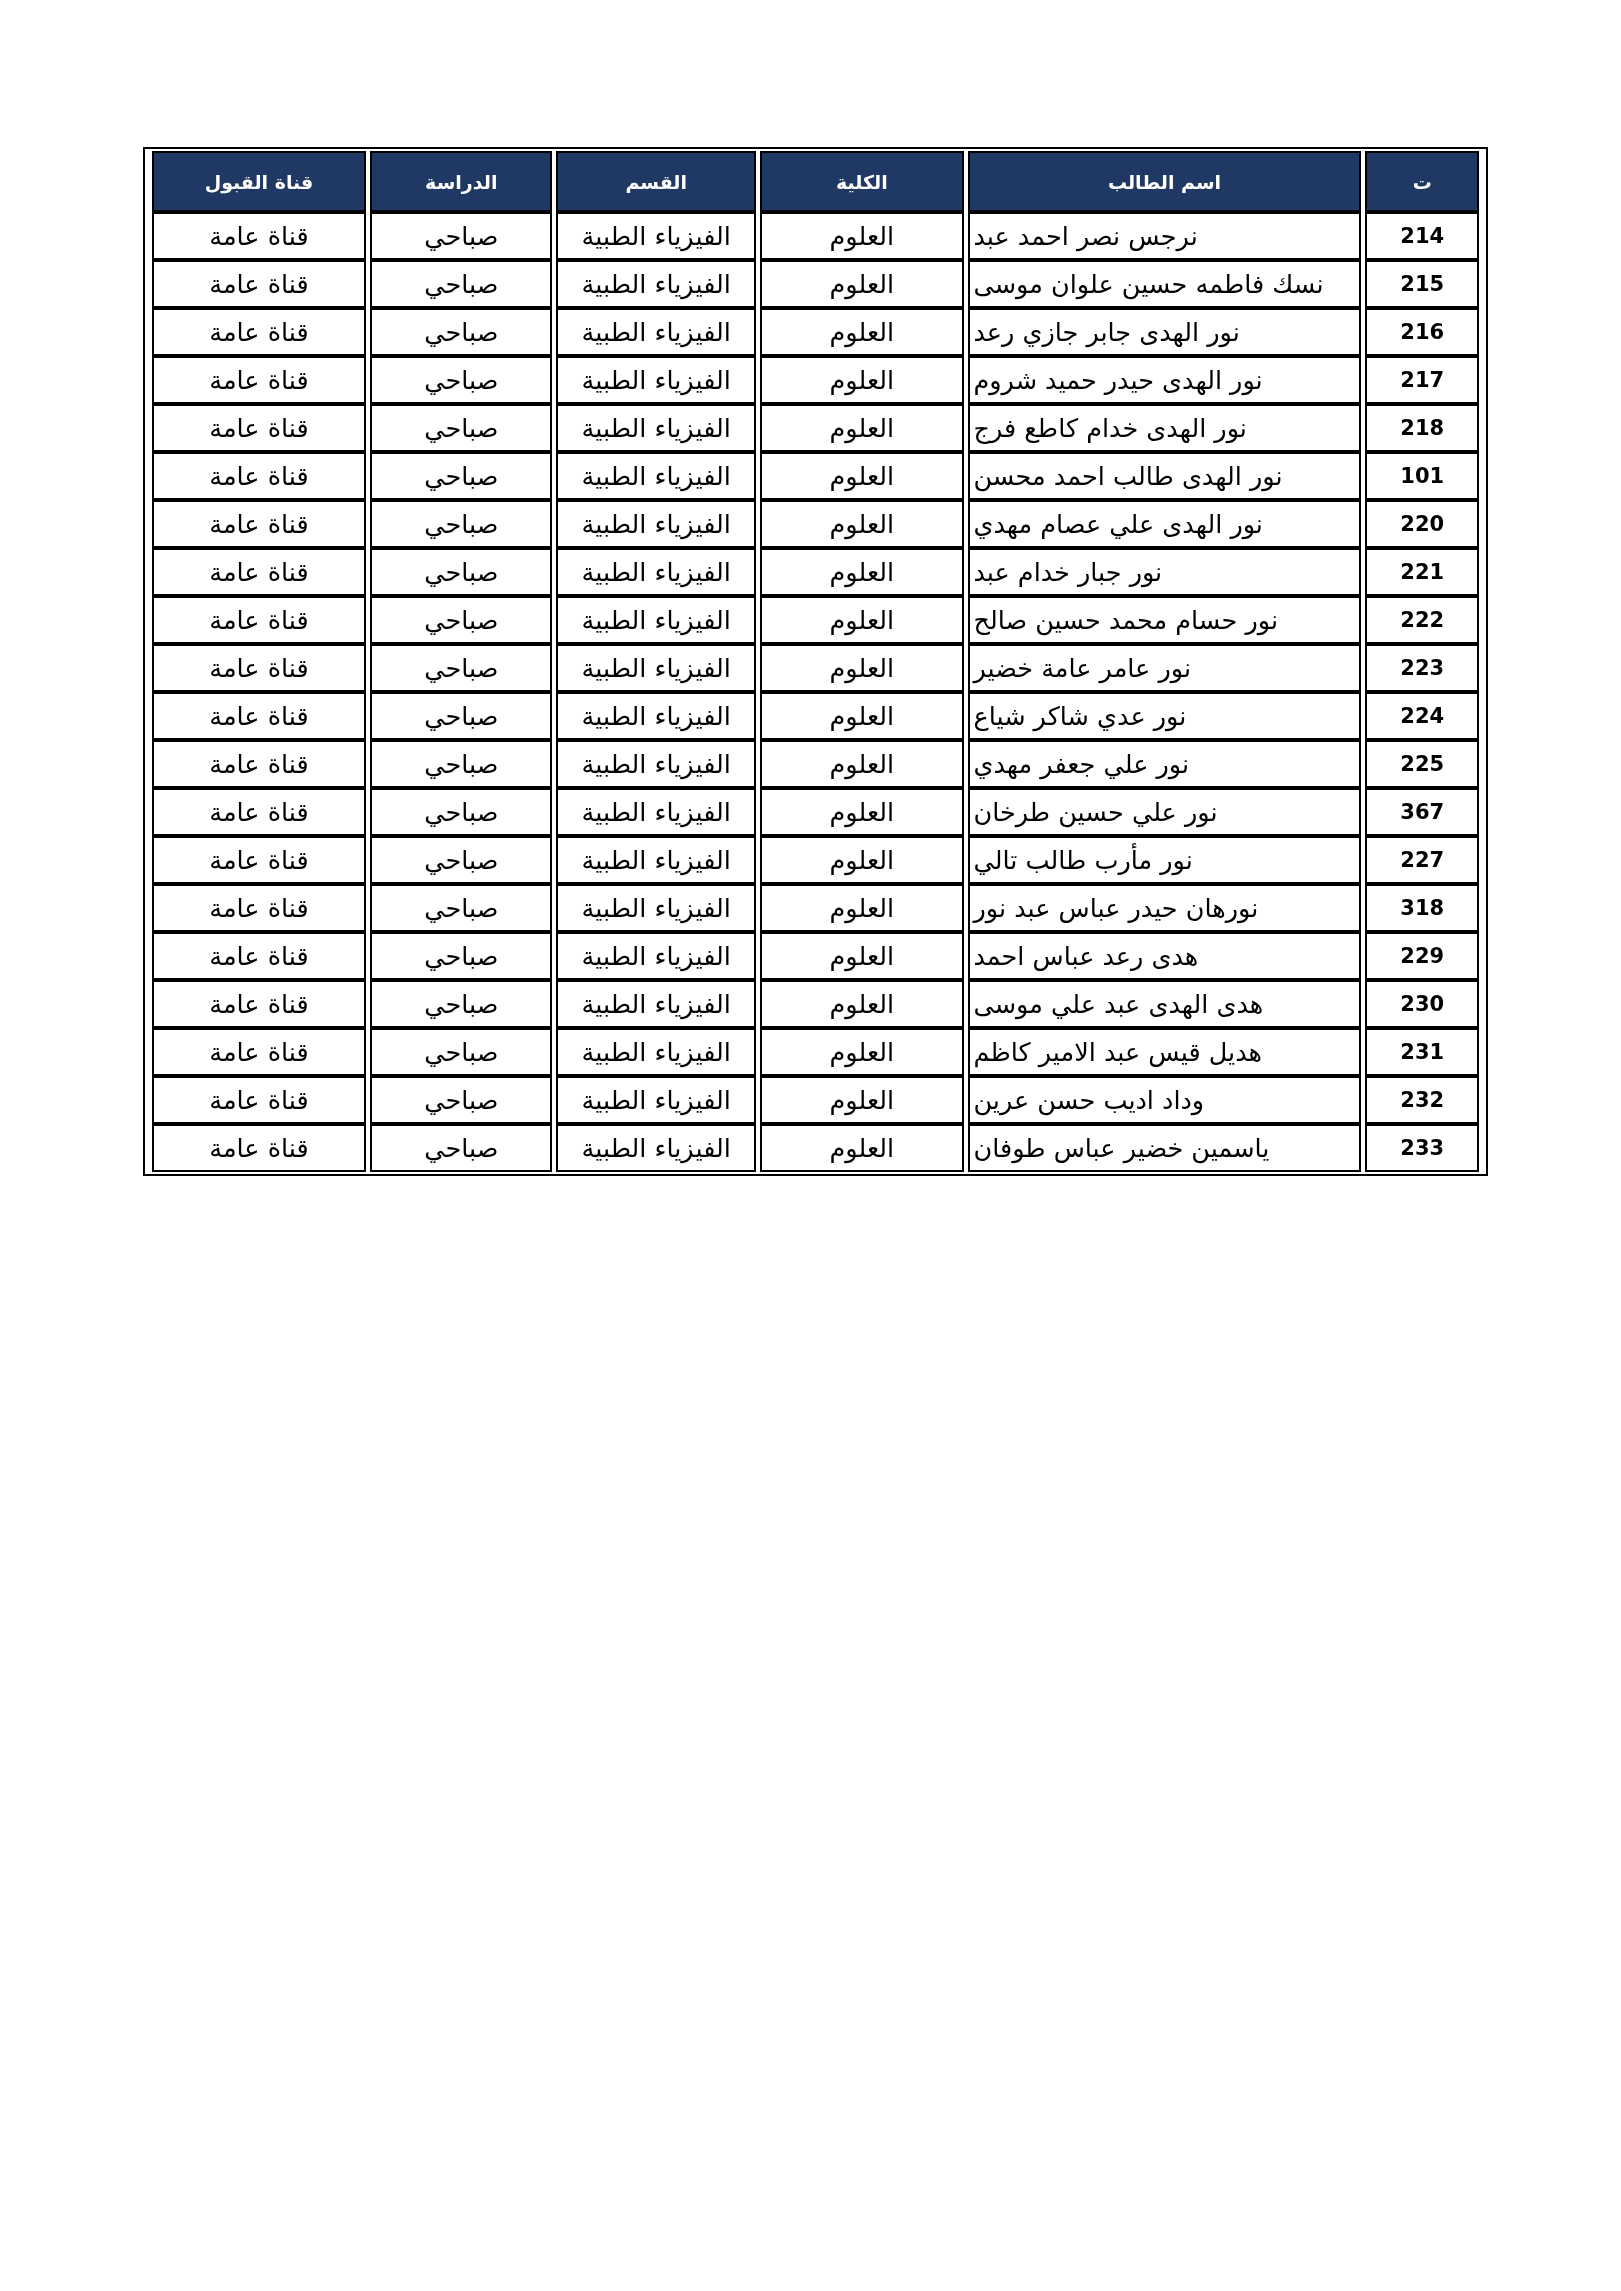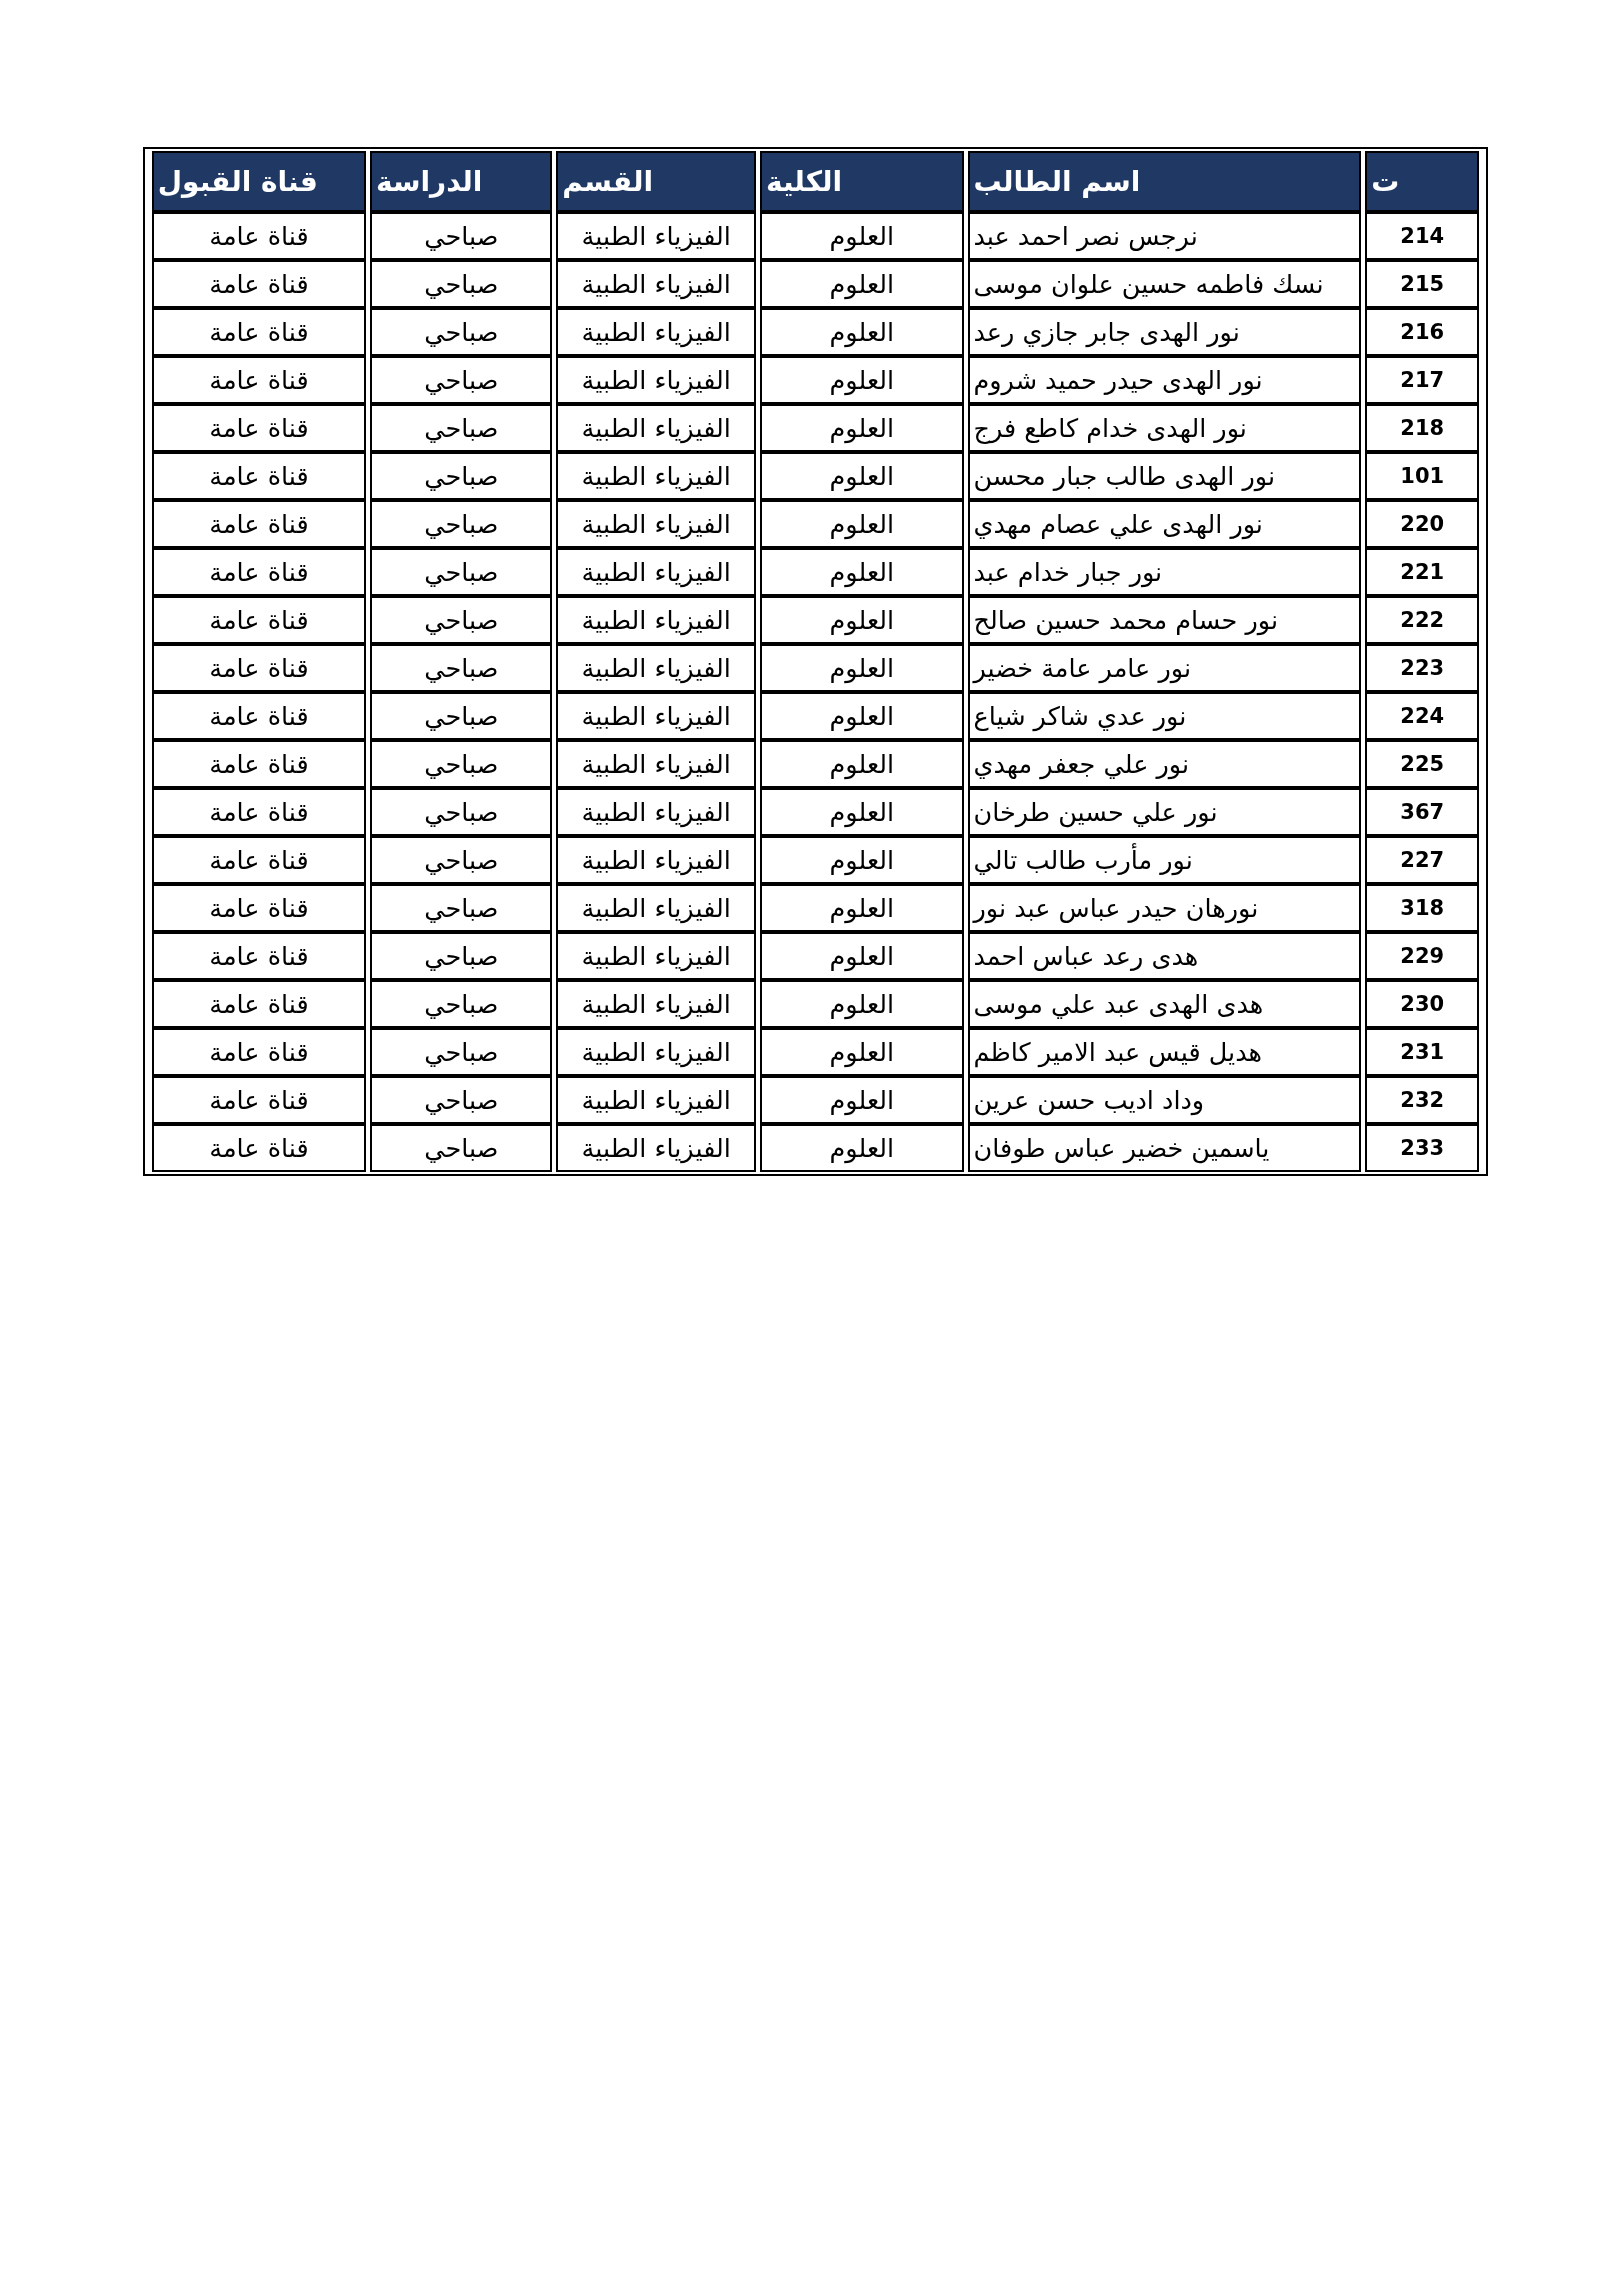--- a/index.html
+++ b/index.html
@@ -35,23 +35,23 @@
     border-collapse: separate;
     border-spacing: 4.9px 0;
     direction: rtl;
     table-layout: fixed;
   }
   table.student-table th {
     background: var(--header-bg);
     color: var(--header-fg);
     border: 2px solid var(--border-color);
     height: 61px;
-    font-size: 28px;
+    font-size: 19px;
     font-weight: bold;
-    text-align: left;
+    text-align: center;
     vertical-align: middle;
     padding: 0 3.9px;
   }
   table.student-table td {
     border: 2px solid var(--border-color);
     background: #ffffff;
     height: 48px;
     font-size: 25.5px;
     color: #000000;
     text-align: center;
@@ -135,21 +135,21 @@
           <tr>
             <td class="cell-no">218</td>
             <td class="cell-name">نور الهدى خدام كاطع فرج</td>
             <td class="cell-college">العلوم</td>
             <td class="cell-dept">الفيزياء الطبية</td>
             <td class="cell-study">صباحي</td>
             <td class="cell-channel">قناة عامة</td>
           </tr>
           <tr>
             <td class="cell-no">101</td>
-            <td class="cell-name">نور الهدى طالب جبار محسن</td>
+            <td class="cell-name">نور الهدى طالب احمد محسن</td>
             <td class="cell-college">العلوم</td>
             <td class="cell-dept">الفيزياء الطبية</td>
             <td class="cell-study">صباحي</td>
             <td class="cell-channel">قناة عامة</td>
           </tr>
           <tr>
             <td class="cell-no">220</td>
             <td class="cell-name">نور الهدى علي عصام مهدي</td>
             <td class="cell-college">العلوم</td>
             <td class="cell-dept">الفيزياء الطبية</td>

